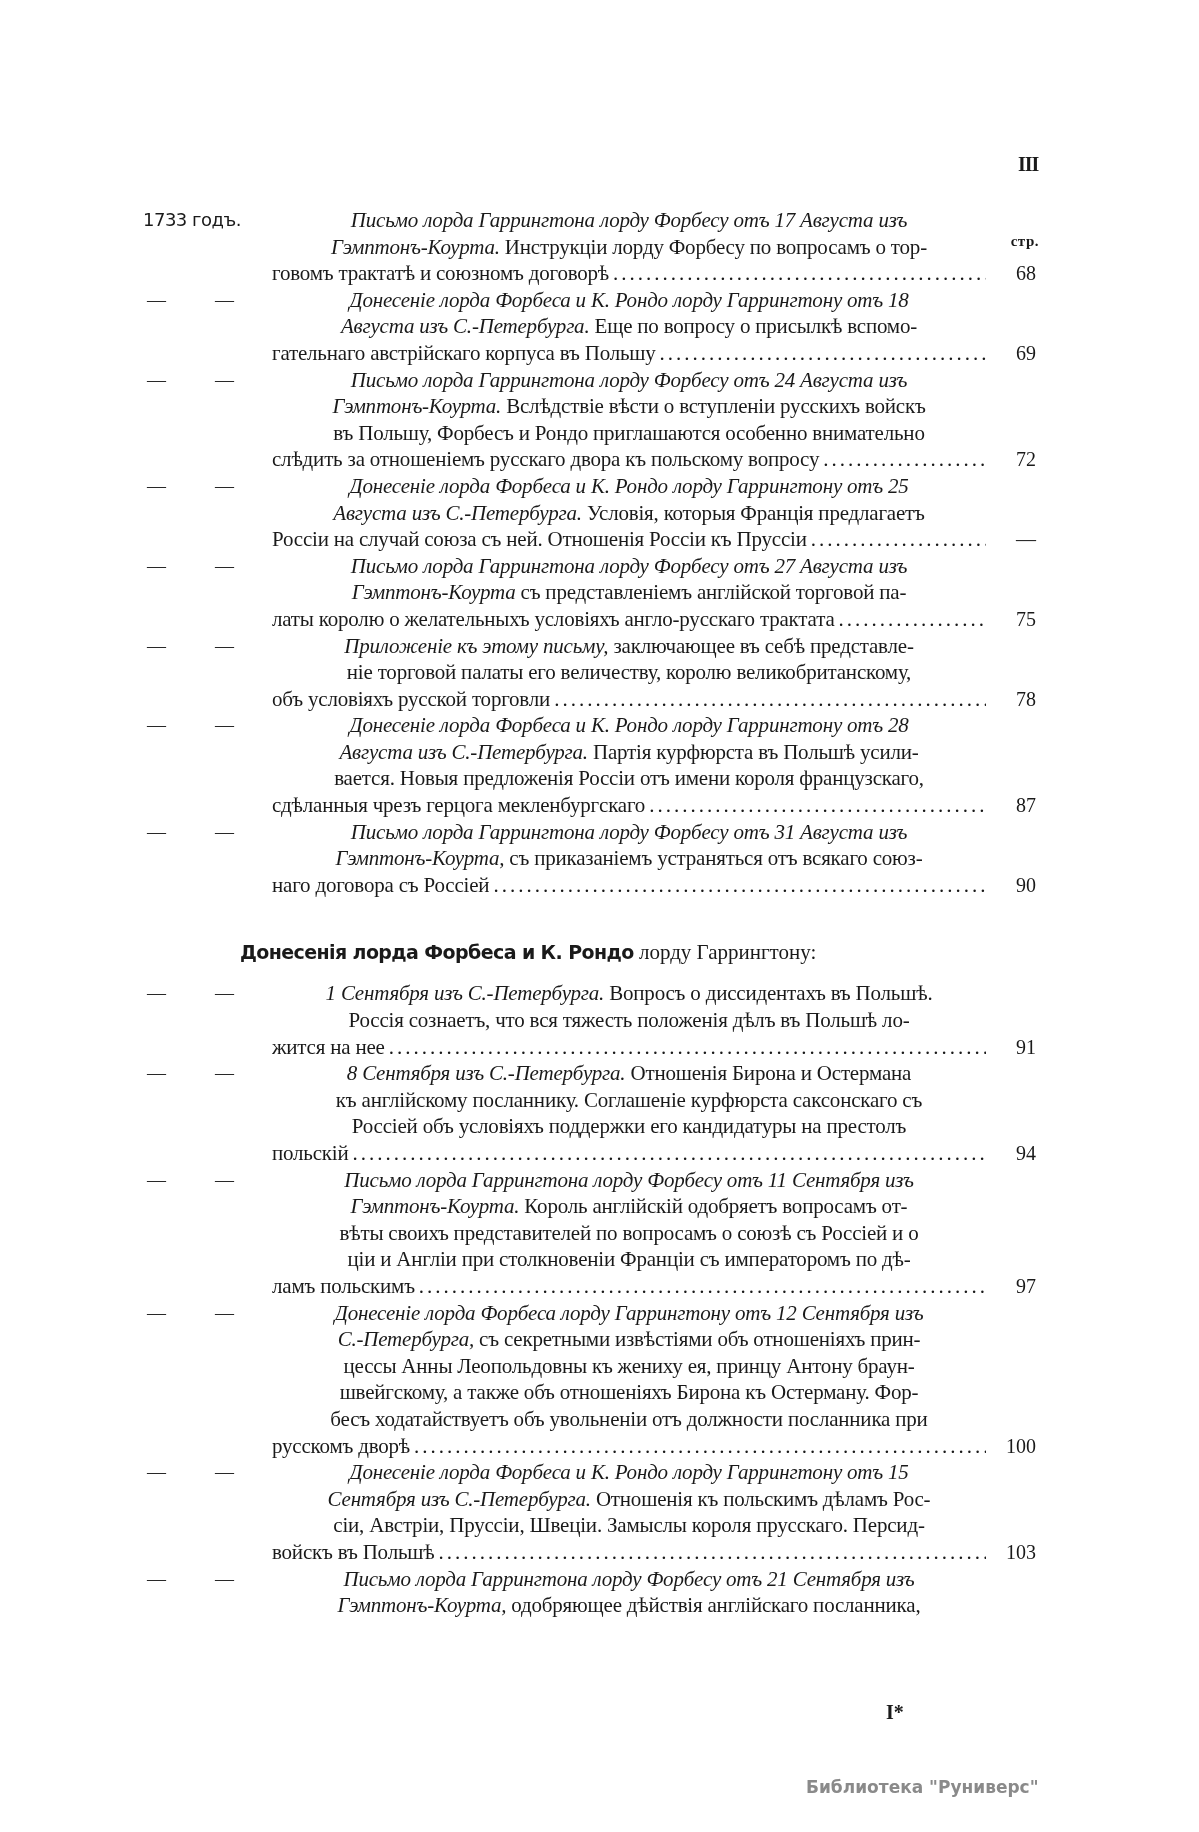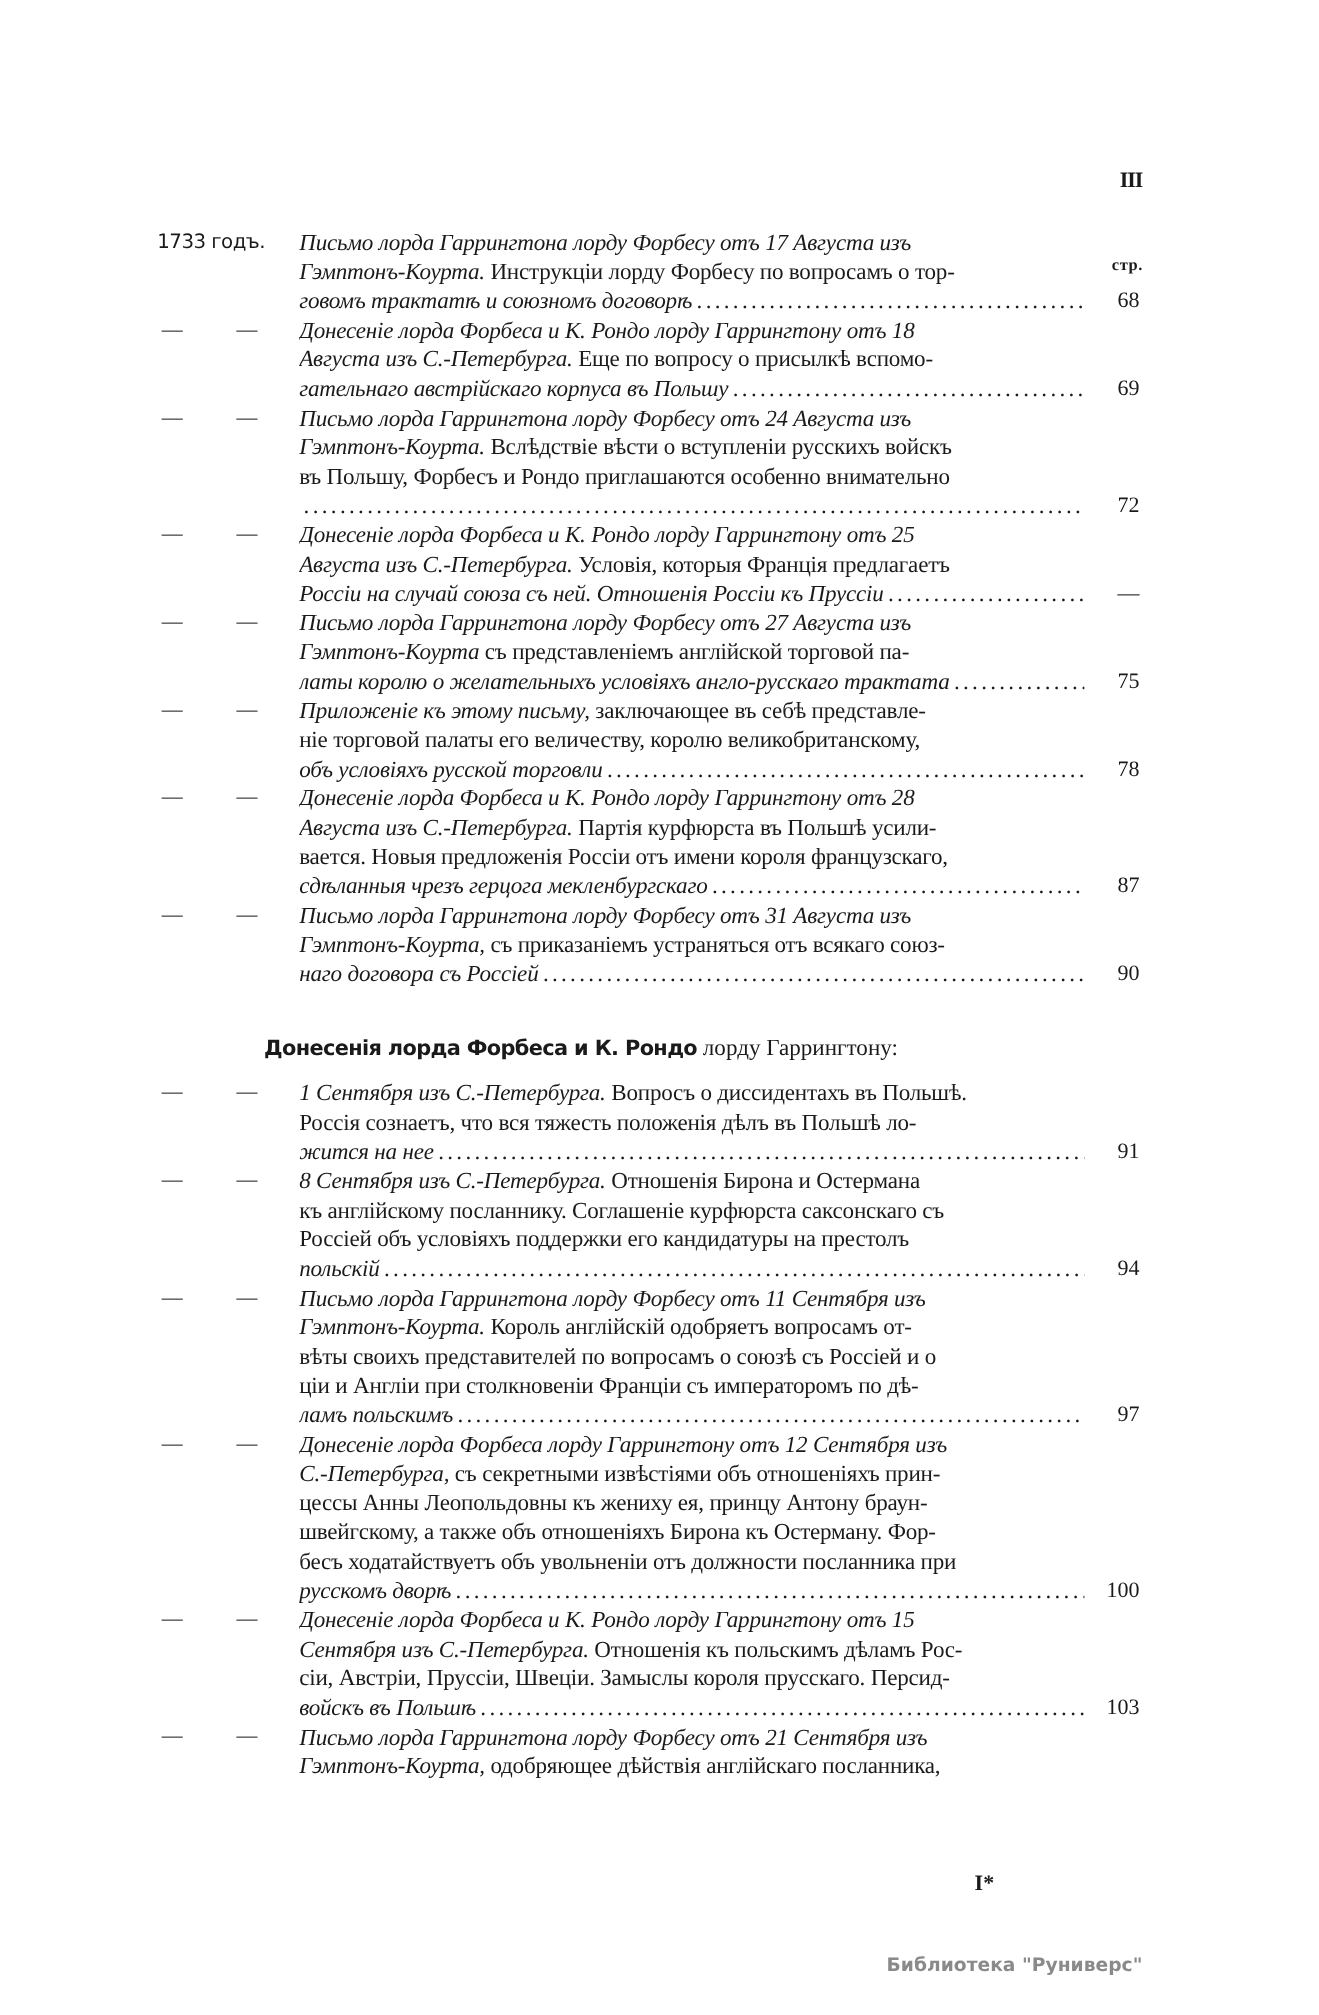--- a/index.html
+++ b/index.html
@@ -23,26 +23,26 @@
   .col-year {
     position: absolute; left: 0; top: 0; width: 125px;
     font-family: "DejaVu Sans", sans-serif; font-weight: normal; font-size: 18px;
     letter-spacing: -0.5px;
   }
   .dash { position: absolute; top: 0; font-size: 19px; }
   .dash-1 { left: 4px; }
   .dash-2 { left: 72px; }
   .txt {
     position: absolute; left: 129px; width: 714px; top: 0;
-    display: flex; justify-content: flex-start; overflow: hidden;
+    display: flex; justify-content: center; overflow: hidden;
     letter-spacing: -0.2px;
   }
   .txt .it { font-style: italic; }
   .txt.last { display: flex; }
-  .txt.last .lead { flex: 0 0 auto; font-style: italic; }
+  .txt.last .lead { flex: 0 0 auto; }
   .txt.last .dots {
     flex: 1 1 auto; overflow: hidden; white-space: nowrap;
     padding-left: 4px; letter-spacing: 3px;
   }
   .pg {
     position: absolute; right: 7px; top: 0; text-align: right; font-size: 20px;
   }
   .str-label { position: absolute; right: 4px; top: 0; font-size: 15px; font-weight: bold; letter-spacing: 0.5px; margin-top: 21px; }
   .section-heading {
     position: relative; height: 64px; line-height: 20px; padding-top: 26px; box-sizing: border-box;
@@ -124,20 +124,21 @@
           </span>
         </div>
         <div class="line">
           <span class="txt">
             <span class="lead"><span class="it"></span><span class="rm">въ Польшу, Форбесъ и Рондо приглашаются особенно внимательно</span></span>
           </span>
         </div>
         <div class="line">
           <span class="pg">72</span>
           <span class="txt last">
+            <span class="lead"><span class="it"></span><span class="rm">слѣдить за отношеніемъ русскаго двора къ польскому вопросу</span></span>
             <span class="dots">..............................................................................................................</span>
           </span>
         </div>
       </div>
       <div class="entry">
         <div class="line">
           <span class="dash dash-1">—</span>
           <span class="dash dash-2">—</span>
           <span class="txt">
             <span class="lead"><span class="it">Донесеніе лорда Форбеса и К. Рондо лорду Гаррингтону отъ 25</span><span class="rm"></span></span>

